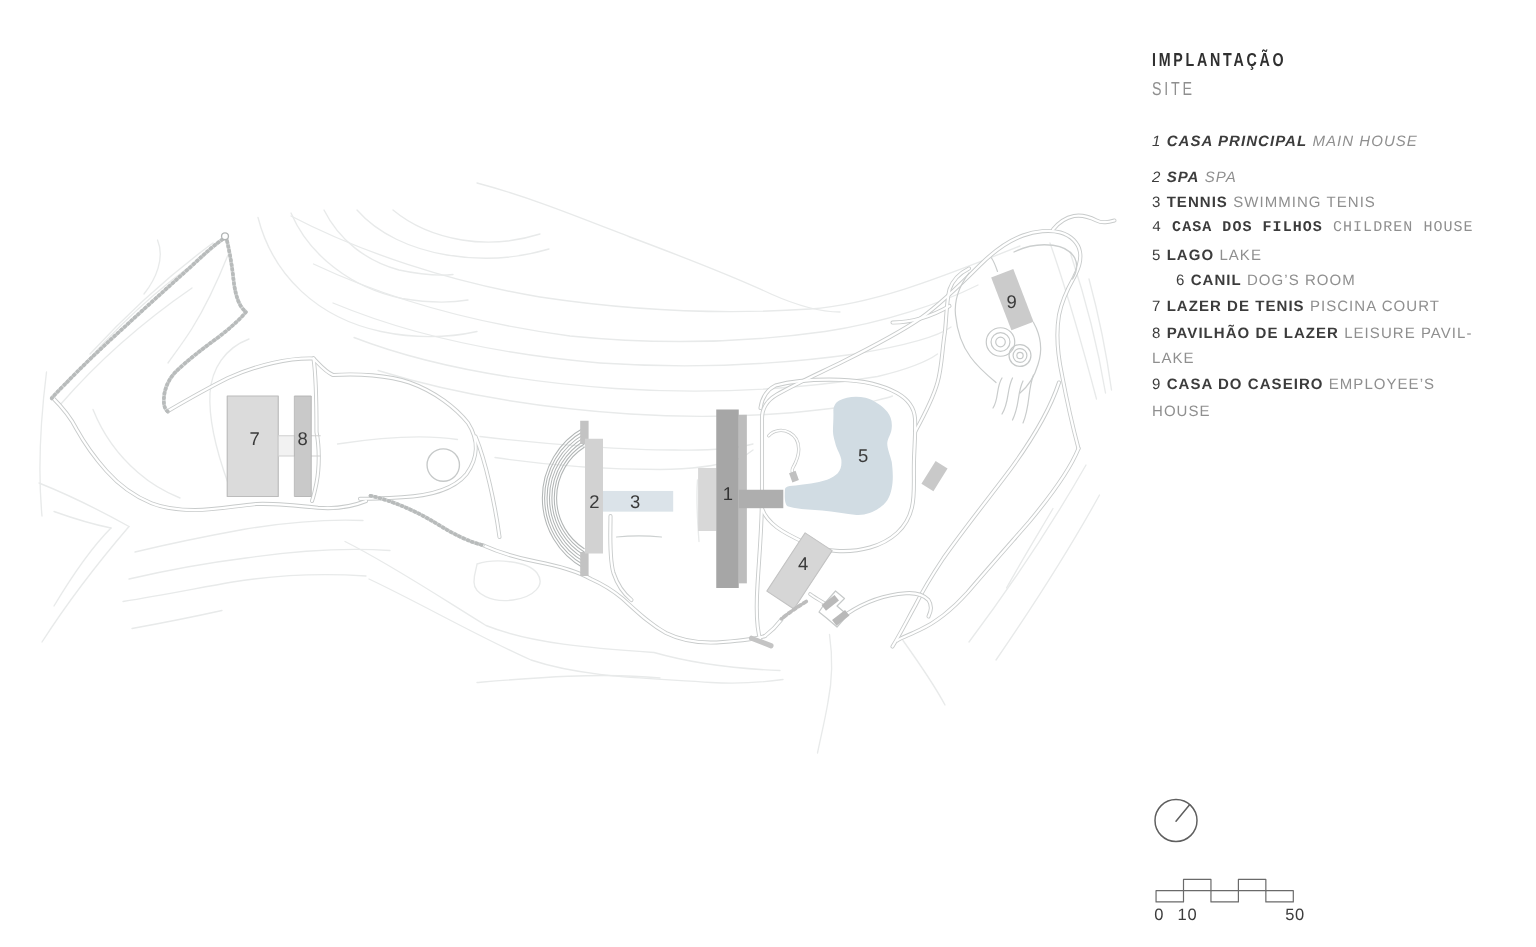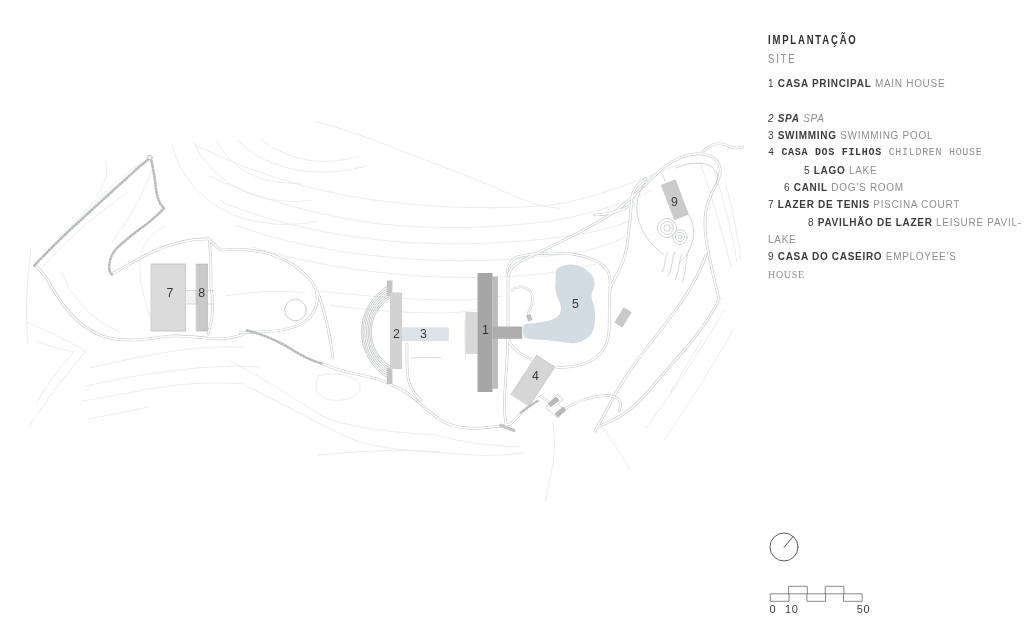--- a/index.html
+++ b/index.html
@@ -254,35 +254,35 @@
 
   <text x="791.7" y="613.3" font-family="Liberation Sans" font-size="11" fill="#3d3d3d" text-anchor="middle" letter-spacing="0.5">10</text>
 
   <text x="863.4" y="613.3" font-family="Liberation Sans" font-size="11" fill="#3d3d3d" text-anchor="middle" letter-spacing="0.5">50</text>
 </svg>
 
 <div class="t title" style="left:768px;top:32.5px;">IMPLANTAÇÃO</div>
 
 <div class="t sub" style="left:768px;top:51.5px;">SITE</div>
 
-<div class="t item" style="left:768px;top:78px;">1 <b>CASA PRINCIPAL</b> <span class="en">MAIN HOUSE</span></div>
+<div class="t item" style="left:768px;top:89px;font-style:italic;">1 <b>CASA PRINCIPAL</b> <span class="en">MAIN HOUSE</span></div>
 
 <div class="t item" style="left:768px;top:112.8px;font-style:italic;">2 <b>SPA</b> <span class="en">SPA</span></div>
 
-<div class="t item" style="left:768px;top:130.1px;">3 <b>SWIMMING</b> <span class="en">SWIMMING POOL</span></div>
+<div class="t item" style="left:768px;top:130.1px;">3 <b>TENNIS</b> <span class="en">SWIMMING TENIS</span></div>
 
 <div class="t item" style="left:768px;top:147.4px;font-family:Liberation Mono, monospace;">4 <b>CASA DOS FILHOS</b> <span class="en">CHILDREN HOUSE</span></div>
 
-<div class="t item" style="left:768px;top:164.7px;margin-left:36px;">5 <b>LAGO</b> <span class="en">LAKE</span></div>
+<div class="t item" style="left:768px;top:164.7px;">5 <b>LAGO</b> <span class="en">LAKE</span></div>
 
 <div class="t item" style="left:768px;top:182.0px;padding-left:16px;">6 <b>CANIL</b> <span class="en">DOG’S ROOM</span></div>
 
 <div class="t item" style="left:768px;top:199.3px;">7 <b>LAZER DE TENIS</b> <span class="en">PISCINA COURT</span></div>
 
-<div class="t item" style="left:808px;top:216.6px;">8 <b>PAVILHÃO DE LAZER</b> <span class="en">LEISURE PAVIL-</span></div>
+<div class="t item" style="left:768px;top:216.6px;">8 <b>PAVILHÃO DE LAZER</b> <span class="en">LEISURE PAVIL-</span></div>
 
 <div class="t item" style="left:768px;top:233.9px;"><span class="en">LAKE</span></div>
 
 <div class="t item" style="left:768px;top:251.2px;text-align:center;">9 <b>CASA DO CASEIRO</b> <span class="en">EMPLOYEE’S</span></div>
 
-<div class="t item" style="left:768px;top:268.5px;font-family:Liberation Serif, serif;"><span class="en">HOUSE</span></div>
+<div class="t item" style="left:768px;top:268.5px;"><span class="en">HOUSE</span></div>
 
 </div>
 
 </body></html>

